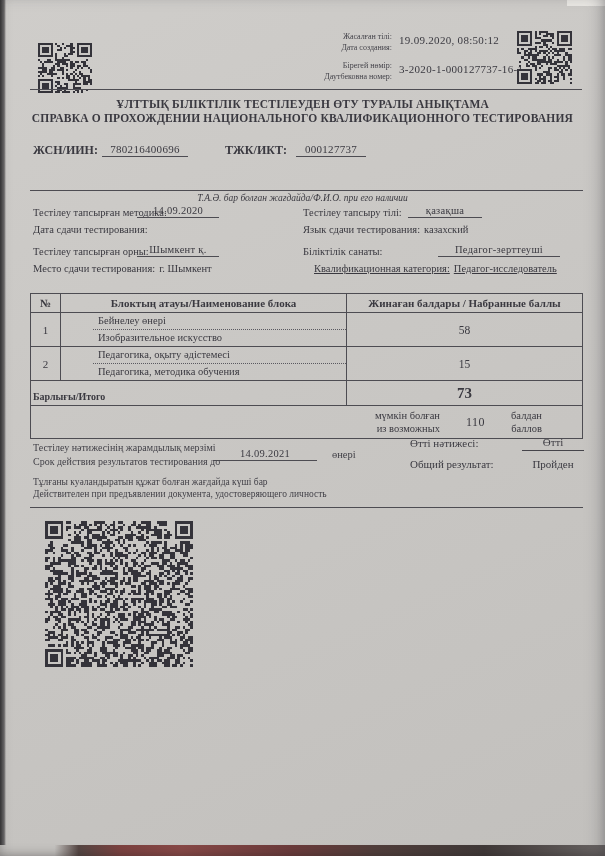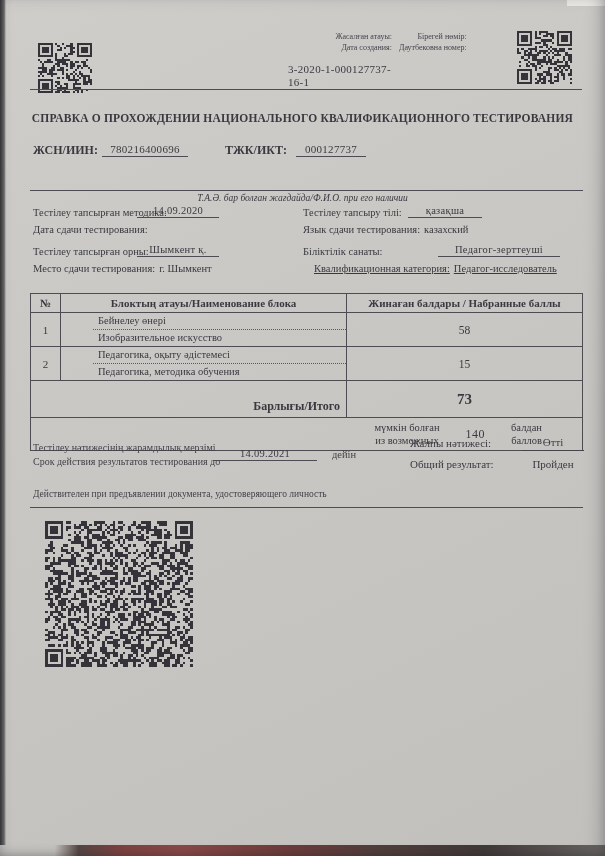--- a/index.html
+++ b/index.html
@@ -40,26 +40,26 @@
   
   table.score { position:absolute; top:293px; left:30px; width:553px; border-collapse:collapse; table-layout:fixed; }
   table.score th, table.score td { border:1px solid #4d4c52; }
   table.score { border:1.6px solid #45444a; }
   th.h { font-size:11px; font-weight:bold; padding:3px 2px; text-align:center; }
   td.num { text-align:center; font-size:11px; }
   td.bname { padding:0; }
   td.bname .kk, td.bname .ru { font-size:10.5px; padding:1px 5px 2px; line-height:13px;margin-left:32px; }
   td.bname .kk { border-bottom:1px dotted #5a5960; }
   td.score-val { text-align:center; font-size:11.5px; }
-  td.total-label { text-align:right; font-weight:bold; font-size:12px; padding:18px 6px 3px 2px; }
+  td.total-label { text-align:left; font-weight:bold; font-size:10px; padding:10px 6px 3px 2px; }
   td.total-score { text-align:center; font-weight:bold; font-size:15px; }
   td.possible-cell { padding:3px 0; }
   .possible-flex { display:flex; justify-content:flex-end; align-items:center; padding-right:40px; }
   .possible-flex .two { font-size:10.5px; line-height:13px;text-align:right; }
-  .possible-flex .right-al { text-align:center; }
+  .possible-flex .right-al { text-align:right; }
   .possible-flex .pv { font-size:12px; margin:0 26px; letter-spacing:.5px; }
 
   .small-note { position:absolute; font-size:9.5px; white-space:nowrap; color:#403f46; }
   .res-label { position:absolute; font-size:11px; white-space:nowrap; }
   .res-val { position:absolute; font-size:11px; text-align:center; }
 </style>
 </head>
 <body>
 
 <div class="photo">
@@ -258,23 +258,24 @@
         <rect x="18" y="0" width="7" height="7" fill="#34333a"></rect>
         <rect x="19" y="1" width="5" height="5" fill="#c9c7c4"></rect>
         <rect x="20" y="2" width="3" height="3" fill="#34333a"></rect>
         <rect x="0" y="18" width="7" height="7" fill="#34333a"></rect>
         <rect x="1" y="19" width="5" height="5" fill="#c9c7c4"></rect>
         <rect x="2" y="20" width="3" height="3" fill="#34333a"></rect>
       </svg></div>
 
   <div class="meta">
     <div class="lbl">
-      <div>Жасалған атауы:</div>
+      <div>Жасалған тілі:</div>
       <div>Дата создания:</div>
     </div>
+    <div class="val">19.09.2020, 08:50:12</div>
     <div class="lbl">
       <div>Бірегей нөмір:</div>
       <div>Даутбековна номер:</div>
     </div>
     <div class="val">3-2020-1-000127737-16-1</div>
   </div>
 
   <div class="qr" style="left:517px; top:31px; width:55px; height:53px;"><svg viewBox="0 0 25 25" width="100%" height="100%" preserveAspectRatio="none" shape-rendering="crispEdges">
         <rect x="8" y="0" width="1" height="1" fill="#34333a"></rect>
         <rect x="10" y="0" width="1" height="1" fill="#34333a"></rect>
@@ -495,20 +496,21 @@
         <rect x="18" y="0" width="7" height="7" fill="#34333a"></rect>
         <rect x="19" y="1" width="5" height="5" fill="#c9c7c4"></rect>
         <rect x="20" y="2" width="3" height="3" fill="#34333a"></rect>
         <rect x="0" y="18" width="7" height="7" fill="#34333a"></rect>
         <rect x="1" y="19" width="5" height="5" fill="#c9c7c4"></rect>
         <rect x="2" y="20" width="3" height="3" fill="#34333a"></rect>
       </svg></div>
 
   <div class="hr" style="top:89px; left:30px; width:552px;"></div>
 
+  <div class="title" style="top:97px;">ҰЛТТЫҚ БІЛІКТІЛІК ТЕСТІЛЕУДЕН ӨТУ ТУРАЛЫ АНЫҚТАМА</div>
   <div class="title" style="top:111px;">СПРАВКА О ПРОХОЖДЕНИИ НАЦИОНАЛЬНОГО КВАЛИФИКАЦИОННОГО ТЕСТИРОВАНИЯ</div>
 
   <div class="ids-label" style="left:33px; top:143px;">ЖСН/ИИН:</div>
   <div class="uval" style="left:102px; top:143px; width:86px;">780216400696</div>
   <div class="ids-label" style="left:225px; top:143px;">ТЖК/ИКТ:</div>
   <div class="uval" style="left:296px; top:143px; width:70px;">000127737</div>
 
   <div class="hr" style="top:190px; left:30px; width:553px; border-top-width:1px;"></div>
   <div class="caption">Т.А.Ә. бар болған жағдайда/Ф.И.О. при его наличии</div>
 
@@ -568,41 +570,42 @@
         <td class="total-label" colspan="2">Барлығы/Итого</td>
         <td class="total-score">73</td>
       </tr>
       <tr>
         <td class="possible-cell" colspan="3">
           <div class="possible-flex">
             <div class="two right-al">
               <div>мүмкін болған</div>
               <div>из возможных</div>
             </div>
-            <div class="pv">140</div>
+            <div class="pv">110</div>
             <div class="two">
               <div>балдан</div>
               <div>баллов</div>
             </div>
           </div>
         </td>
       </tr>
     </tbody>
   </table>
 
   <div class="small-note" style="left:33px; top:442px; font-size:10px;">Тестілеу нәтижесінің жарамдылық мерзімі</div>
   <div class="small-note" style="left:33px; top:456px; font-size:10px;">Срок действия результатов тестирования до</div>
   <div class="uval" style="left:213px; top:448px; width:104px; font-size:10.5px;">14.09.2021</div>
-  <div class="small-note" style="left:332px; top:449px; font-size:10.5px;">дейін</div>
-
-  <div class="res-label" style="left:410px; top:437px;">Жалпы нәтижесі:</div>
+  <div class="small-note" style="left:332px; top:449px; font-size:10.5px;">өнері</div>
+
+  <div class="res-label" style="left:410px; top:437px;">Өтті нәтижесі:</div>
   <div class="res-val" style="left:522px; top:436px; width:62px; border-bottom:1.4px solid #45444a; padding-bottom:2px;">Өтті</div>
   <div class="res-label" style="left:410px; top:458px;">Общий результат:</div>
   <div class="res-val" style="left:522px; top:458px; width:62px;">Пройден</div>
 
+  <div class="small-note" style="left:33px; top:477px;">Тұлғаны куәландыратын құжат болған жағдайда күші бар</div>
   <div class="small-note" style="left:33px; top:489px;">Действителен при предъявлении документа, удостоверяющего личность</div>
 
   <div class="hr" style="top:507px; left:30px; width:553px; border-top-width:1.4px;"></div>
 
   <div class="qr" style="left:45px; top:521px; width:148px; height:146px;"><svg viewBox="0 0 57 57" width="100%" height="100%" preserveAspectRatio="none" shape-rendering="crispEdges">
         <rect x="8" y="0" width="1" height="1" fill="#34333a"></rect>
         <rect x="9" y="0" width="1" height="1" fill="#34333a"></rect>
         <rect x="14" y="0" width="1" height="1" fill="#34333a"></rect>
         <rect x="15" y="0" width="1" height="1" fill="#34333a"></rect>
         <rect x="19" y="0" width="1" height="1" fill="#34333a"></rect>

